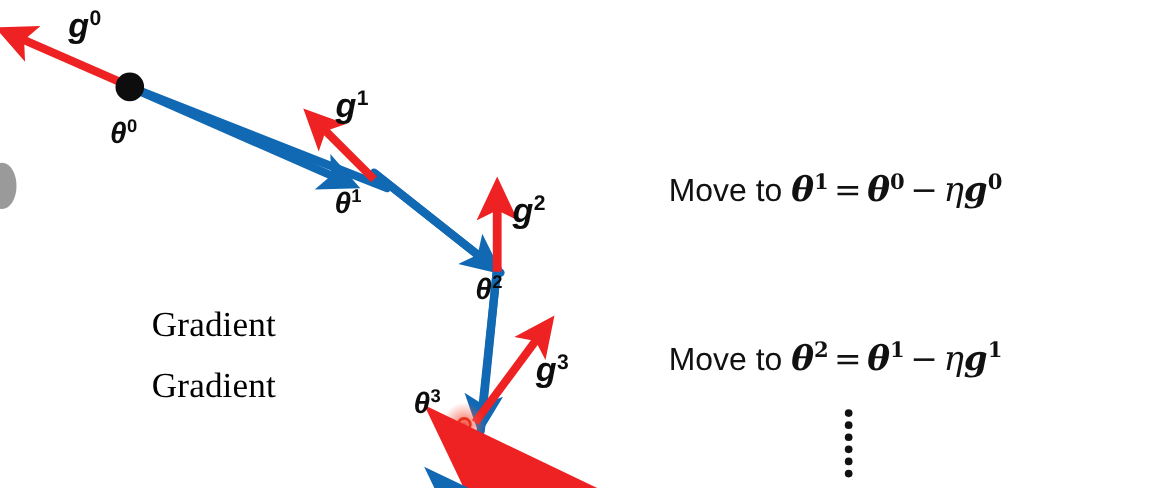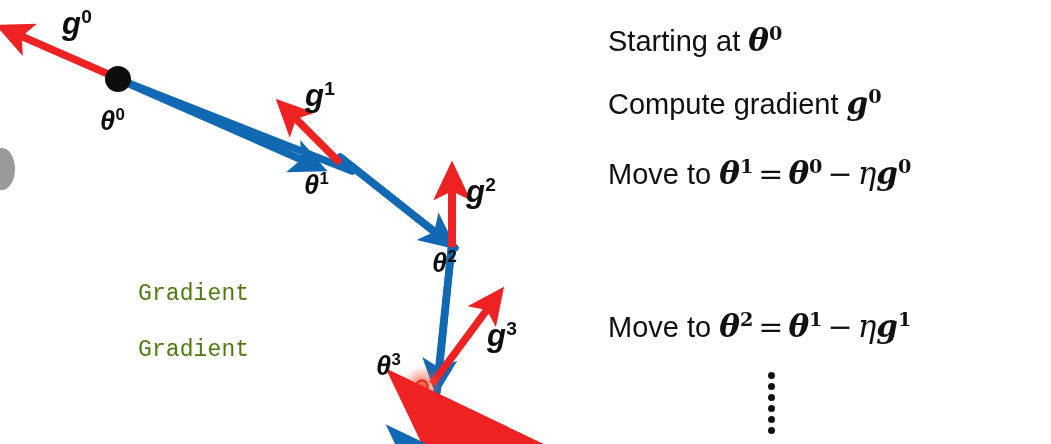--- a/index.html
+++ b/index.html
@@ -19,22 +19,22 @@
                vertical-align:super;line-height:0;margin-left:.02em;}
 
   .g-lbl{font-size:31px;}
   .t-lbl{font-size:27px;}
 
   
   #legend{position:absolute;left:38px;top:266px;width:320px;}
   .legend-row{display:flex;align-items:center;height:56px;}
   .legend-swatch{width:92px;height:30px;flex:none;}
   .legend-swatch svg{display:block;}
-  .legend-text{font-family:Liberation Mono, monospace;
-               font-size:23px;color:#4d7c0f;letter-spacing:.1px;margin-left:8px;}
+  .legend-text{font-family:Liberation Serif, serif;
+               font-size:32px;color:#000000;letter-spacing:.1px;margin-left:8px;}
 
   
   #steps{position:absolute;left:608px;top:0;width:443px;height:444px;}
   .step-line{position:absolute;left:0;white-space:nowrap;
              font-family:"Liberation Sans",sans-serif;font-size:29px;color:#111;}
   .step-line .mt{font-family:"DejaVu Serif","Liberation Serif",serif;
                  font-weight:bold;font-style:italic;font-size:31px;}
   .step-line .mt sup{font-size:.62em;font-style:normal;vertical-align:super;
                      line-height:0;}
   .step-line .op{font-family:"DejaVu Serif","Liberation Serif",serif;
@@ -135,22 +135,20 @@
       <div class="mathlbl t-lbl" style="left: 396px; top: 250px; margin-left: 36px;">θ<sup>2</sup></div>
       <div class="mathlbl t-lbl" style="left: 376px; top: 353px; text-align: right;">θ<sup>3</sup></div>
       <div class="mathlbl g-lbl" style="left: 62px; top: 8px;">g<sup>0</sup></div>
       <div class="mathlbl g-lbl" style="left: 305px; top: 80px;">g<sup>1</sup></div>
       <div class="mathlbl g-lbl" style="left: 466px; top: 176px;">g<sup>2</sup></div>
       <div class="mathlbl g-lbl" style="left: 487px; top: 320px;">g<sup>3</sup></div>
     </div>
 
   <div id="steps">
 
-    <div class="step-line" style="top: 22px;"><span>Starting at </span><span class="mt">θ<sup>0</sup></span></div>
-      <div class="step-line" style="top: 85px;"><span>Compute gradient </span><span class="mt">g<sup>0</sup></span></div>
       <div class="step-line" style="top: 155px;"><span>Move to </span><span class="mt">θ<sup>1</sup></span><span class="op">=</span><span class="mt">θ<sup>0</sup></span><span class="op">−</span><span class="eta">η</span><span class="mt">g<sup>0</sup></span></div>
       <div class="step-line" style="top: 308px;"><span>Move to </span><span class="mt">θ<sup>2</sup></span><span class="op">=</span><span class="mt">θ<sup>1</sup></span><span class="op">−</span><span class="eta">η</span><span class="mt">g<sup>1</sup></span></div>
       <div id="vdots">
         <i></i>
         <i></i>
         <i></i>
         <i></i>
         <i></i>
         <i></i>
       </div>

